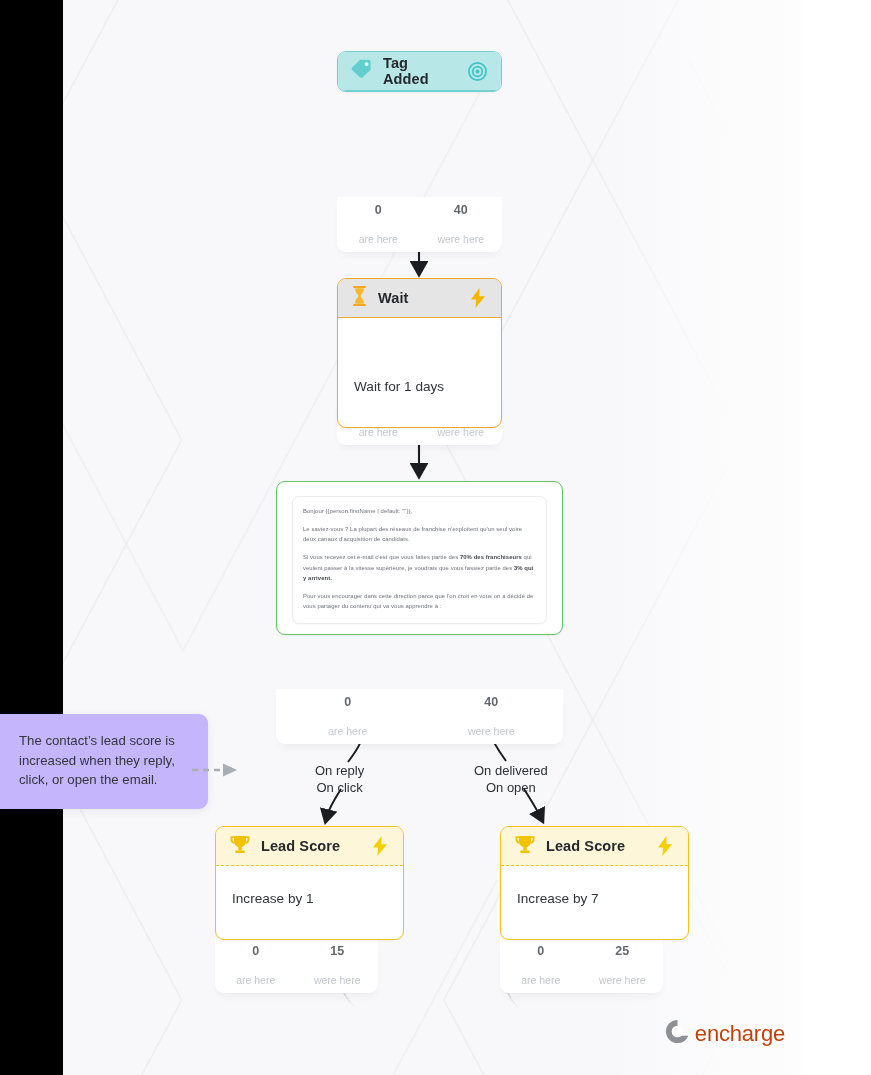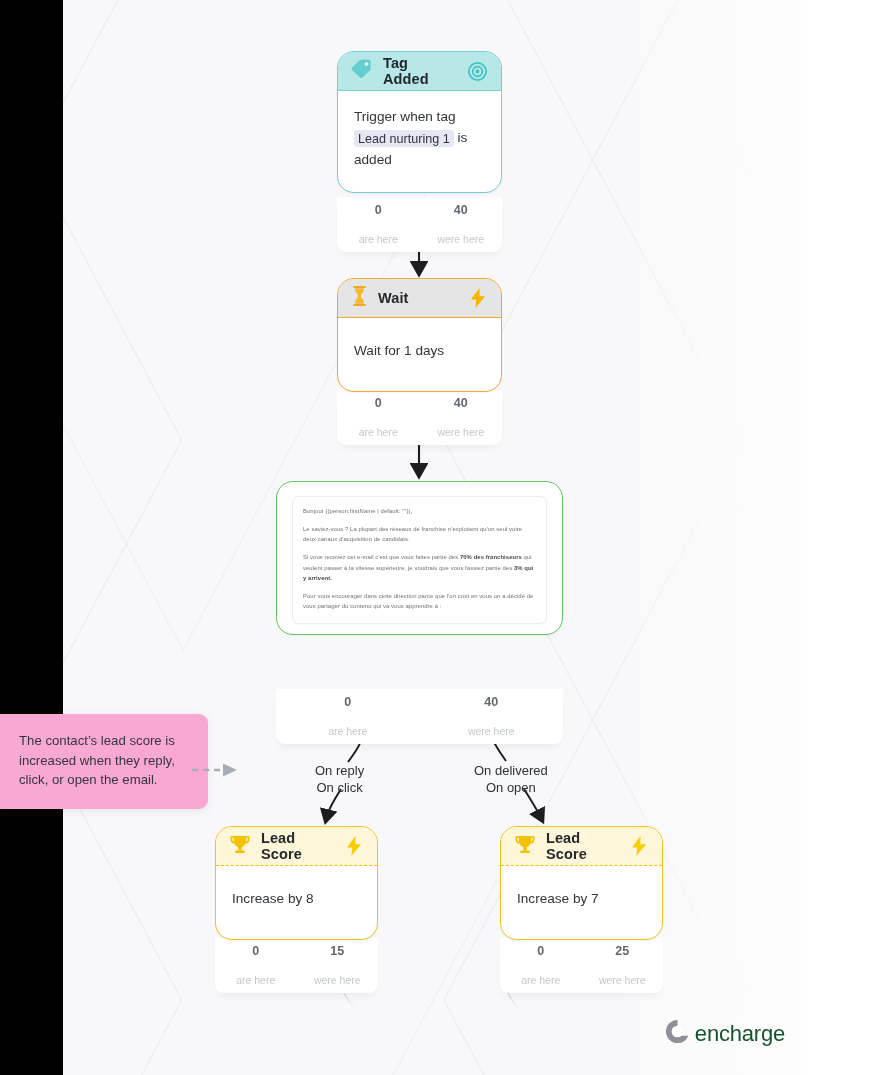--- a/index.html
+++ b/index.html
@@ -19,21 +19,21 @@
      background-position:250px -120px, 250px -120px, 120px 60px, 120px 60px;
      opacity:.95;}
   #canvas-rightfade{position:absolute;right:0;top:0;width:190px;height:100%;
      background:linear-gradient(90deg, rgba(248,248,250,0) 0%, rgba(252,252,253,.85) 55%, #fdfdfe 100%);}
 
   
   #wires{position:absolute;left:0;top:0;width:871px;height:1075px;z-index:10;pointer-events:none;}
 
   
   .node{position:absolute;z-index:20;}
-  .card{border-radius:17px;background:#fff;border:1.6px solid #cfd3d8;overflow:hidden;
+  .card{border-radius:9px;background:#fff;border:1.6px solid #cfd3d8;overflow:hidden;
         box-shadow:0 1px 2px rgba(30,35,45,.05);}
   .card-head{display:flex;align-items:center;gap:10px;padding:0 13px;height:38px;
         border-bottom:1.4px solid #cfd3d8;}
   .card-title{font-size:14.5px;font-weight:700;letter-spacing:.1px;color:#25292e;}
   .card-body{padding:15px 16px 17px 16px;font-size:13.6px;line-height:1.55;color:#30343a;}
   .head-right{margin-left:auto;display:flex;align-items:center;}
 
   
   .stats{position:absolute;z-index:15;display:flex;background:#fff;border-radius:0 0 9px 9px;
      box-shadow:0 6px 9px -4px rgba(40,45,55,.07);padding-top:6px;padding-bottom:5px;}
@@ -61,44 +61,44 @@
   .email-subject{font-size:14.5px;color:#26292d;margin-bottom:15px;}
   .email-preview{border:1px solid #ececf0;border-radius:7px;padding:9px 10px 10px 10px;
       background:#fff;box-shadow:0 1px 2px rgba(0,0,0,.03);}
   .email-preview p{margin:0 0 8px 0;font-size:5.9px;line-height:1.72;color:#6d7178;
       letter-spacing:.07px;}
   .email-preview p:last-child{margin-bottom:2px;}
   .email-preview b{color:#44474d;font-weight:700;}
   #stats-email{left:276px;top:689px;width:287px;}
 
   
-  .node-score{width:163px;}
+  .node-score{width:189px;}
   .node-score .card{border-color:#f3c21b;}
   .node-score .card-head{background:#fdf6d8;border-bottom:1.4px dashed #f3c21b;}
   #node-score-a{left:215px;top:826px;}
   #node-score-b{left:500px;top:826px;}
   #stats-score-a{left:215px;top:938px;width:163px;}
   #stats-score-b{left:500px;top:938px;width:163px;}
 
   
   .branch-label{position:absolute;z-index:25;text-align:center;font-size:13px;
      line-height:1.32;color:#2c3034;white-space:nowrap;}
   #branch-left{left:315px;top:762px;}
   #branch-right{left:474px;top:762px;}
 
   
   #tooltip{position:absolute;left:0;top:714px;width:171px;z-index:70;
-     background:#f9a8d4;border-radius:0 9px 9px 0;padding:17px 18px 19px 19px;
+     background:#c4b5fd;border-radius:0 9px 9px 0;padding:17px 18px 19px 19px;
      box-shadow:0 2px 10px rgba(30,35,45,.07);
      font-size:13.2px;line-height:1.48;color:#33373c;}
   #tooltip-arrow{position:absolute;left:191px;top:762px;z-index:70;}
 
   
   #logo{position:absolute;right:86px;bottom:27px;z-index:40;display:flex;align-items:center;gap:5px;}
-  #logo-word{font-size:22px;color:#14532d;letter-spacing:-.2px;}
+  #logo-word{font-size:22px;color:#c2410c;letter-spacing:-.2px;}
 </style>
 </head>
 <body>
 
 <div id="canvas">
   <div id="canvas-pattern"></div>
   <div id="canvas-rightfade"></div>
 </div>
 <div id="left-bar"></div>
 
@@ -138,25 +138,20 @@
       </span>
       <span class="card-title">Tag Added</span>
       <span class="head-right">
         <svg width="21" height="21" viewBox="0 0 22 22">
             <circle cx="11" cy="11" r="9" fill="none" stroke="#3fc4c6" stroke-width="1.8"></circle>
             <circle cx="11" cy="11" r="5" fill="none" stroke="#3fc4c6" stroke-width="1.8"></circle>
             <circle cx="11" cy="11" r="2" fill="#3fc4c6"></circle>
           </svg>
       </span>
     </div>
-    <div class="card-body" style="padding-bottom:22px;">
-      <span>Trigger when tag</span><br>
-      <span style="background:#e5e8f3;border-radius:3px;padding:1.5px 4px;font-size:12.6px;color:#31353b;">Lead nurturing 1</span>
-      <span>is added</span>
-    </div>
   </div>
 </div>
 <div class="stats" id="stats-trigger">
   <div class="stat">
     <div class="stat-num">0</div>
     <div class="stat-lbl">are here</div>
   </div>
   <div class="stat">
     <div class="stat-num">40</div>
     <div class="stat-lbl">were here</div>
@@ -172,21 +167,21 @@
             <path d="M4.2 2.2h8.6v2.1c0 2.3-3 3.8-3 5.7s3 3.4 3 5.7v2.1H4.2v-2.1c0-2.3 3-3.8 3-5.7s-3-3.4-3-5.7z" fill="#f7b731"></path>
           </svg>
       </span>
       <span class="card-title">Wait</span>
       <span class="head-right">
         <svg width="20" height="22" viewBox="0 0 20 22">
             <path d="M11.5 1 3 12.4h5.2L7.4 21 17 9.3h-5.6z" fill="#f7b500"></path>
           </svg>
       </span>
     </div>
-    <div class="card-body" style="padding:22px 16px 30px 16px;">Wait for 1 days</div>
+    <div class="card-body" style="padding:22px 16px 30px 16px;margin-top:36px;">Wait for 1 days</div>
   </div>
 </div>
 <div class="stats" id="stats-wait">
   <div class="stat">
     <div class="stat-num">0</div>
     <div class="stat-lbl">are here</div>
   </div>
   <div class="stat">
     <div class="stat-num">40</div>
     <div class="stat-lbl">were here</div>
@@ -236,21 +231,21 @@
             <rect x="6.2" y="16.6" width="9.6" height="2.4" rx="1" fill="#f2c200"></rect>
           </svg>
       </span>
       <span class="card-title">Lead Score</span>
       <span class="head-right">
         <svg width="20" height="22" viewBox="0 0 20 22">
             <path d="M11.5 1 3 12.4h5.2L7.4 21 17 9.3h-5.6z" fill="#f7cf00"></path>
           </svg>
       </span>
     </div>
-    <div class="card-body" style="padding:22px 16px 30px 16px;">Increase by 8</div>
+    <div class="card-body" style="padding:22px 16px 30px 16px;">Increase by 1</div>
   </div>
 </div>
 <div class="stats" id="stats-score-a">
   <div class="stat">
     <div class="stat-num">0</div>
     <div class="stat-lbl">are here</div>
   </div>
   <div class="stat">
     <div class="stat-num">15</div>
     <div class="stat-lbl">were here</div>

